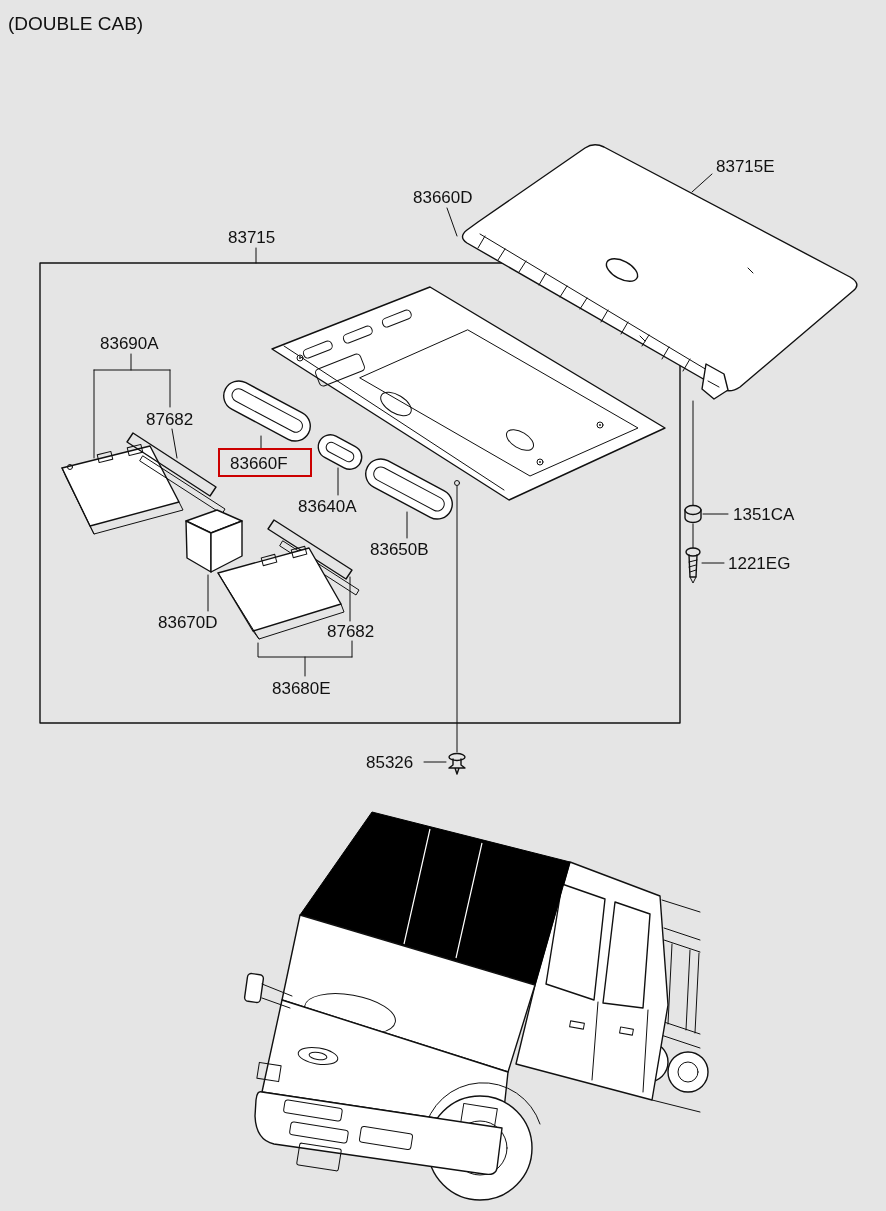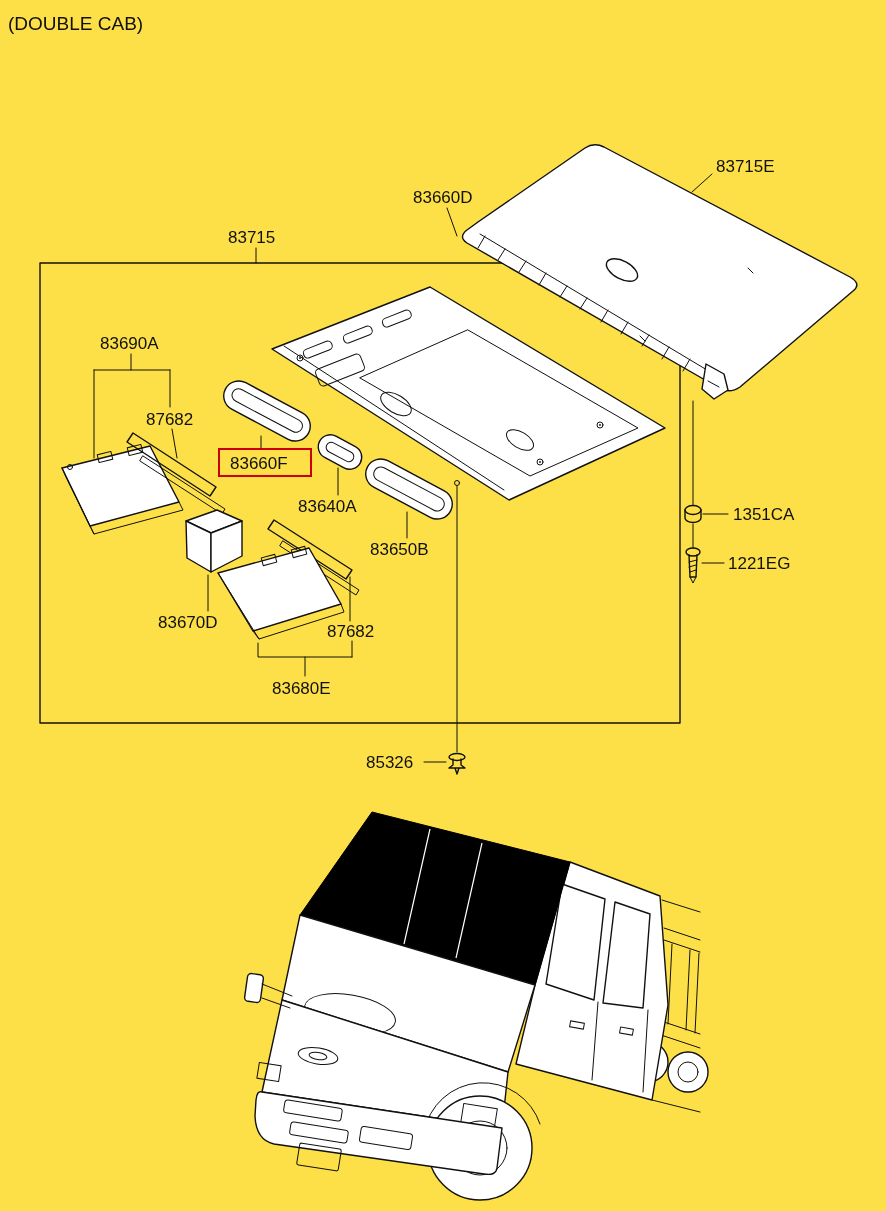--- a/index.html
+++ b/index.html
@@ -1,16 +1,16 @@
 <!DOCTYPE html>
 <html><head>
 <meta charset="utf-8">
 <style>
   html,body{margin:0;padding:0;background:#fff;}
-  .stage{position:relative;width:886px;height:1211px;background:#fde047;
+  .stage{position:relative;width:886px;height:1211px;background:#e5e5e5;
          font-family:"Liberation Sans",sans-serif;overflow:hidden;}
   svg{display:block;}
   .ln{fill:none;stroke:#111;stroke-width:1.4;stroke-linejoin:round;stroke-linecap:round;}
   .lnf{fill:#fff;stroke:#111;stroke-width:1.4;stroke-linejoin:round;stroke-linecap:round;}
   .thin{fill:none;stroke:#111;stroke-width:1;stroke-linejoin:round;stroke-linecap:round;}
   .lbl{font-size:17px;fill:#111;}
   .ttl{font-size:19px;fill:#111;}
 </style>
 </head>
 <body>

